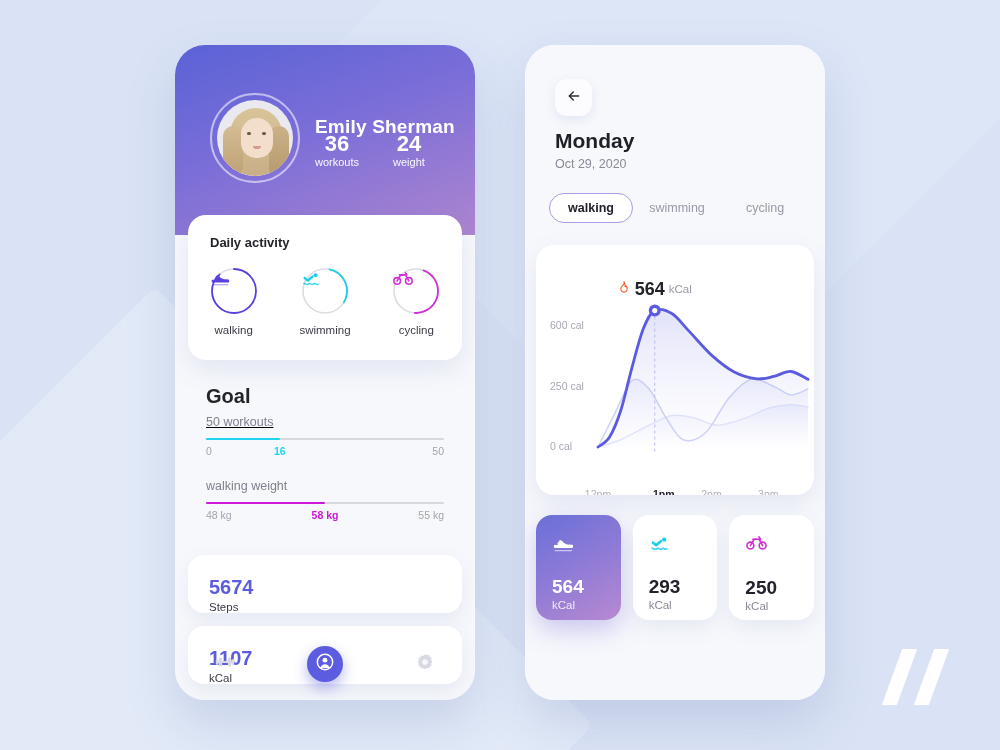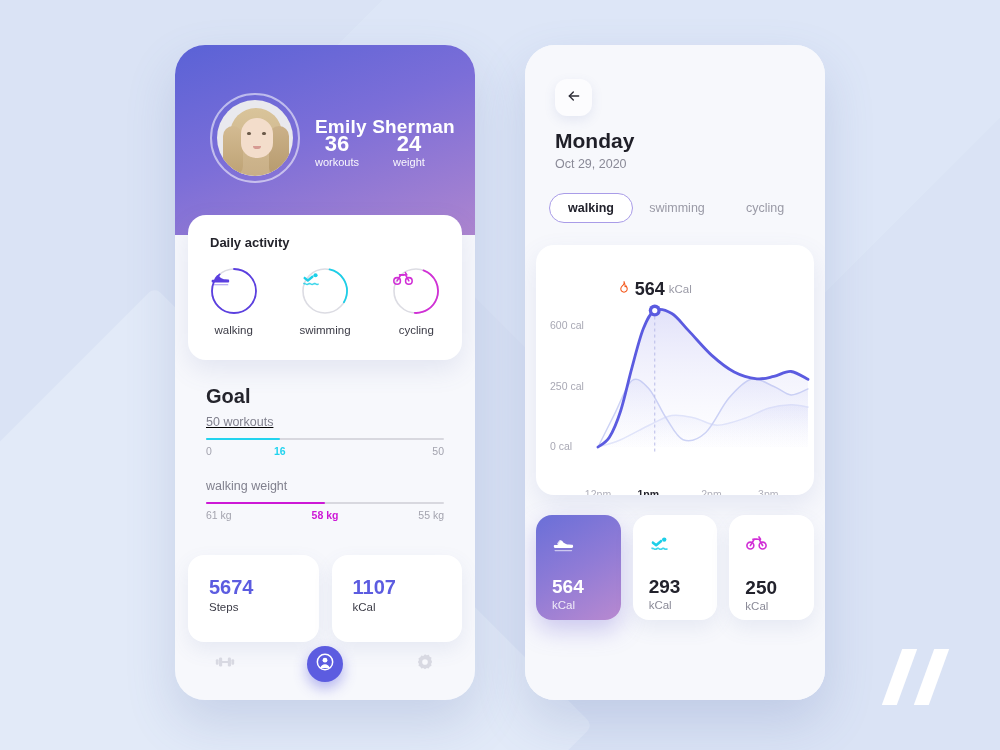--- a/index.html
+++ b/index.html
@@ -92,21 +92,21 @@
   .bar-block.b2 { top:434px; }
   .bar-cap { font-size:12.5px; color:#81818e; margin-bottom:9px; }
   .track { position:relative; height:2px; background:#d8d8df; border-radius:2px; }
   .fill { position:absolute; left:0; top:0; height:2px; border-radius:2px; }
   .ticks { position:relative; height:16px; margin-top:5px; font-size:10.5px; color:#a3a3ae; }
   .ticks .t-left { position:absolute; left:0; top:0; }
   .ticks .t-right { position:absolute; right:0; top:0; }
   .ticks .t-cur { position:absolute; top:0; font-weight:700; transform:translateX(-50%); }
 
   
-  .metrics { position:absolute; left:13px; top:510px; width:274px; display:flex; gap:13px; }
+  .metrics { position:absolute; left:13px; top:510px; width:274px; display:flex; gap:13px;flex-direction:column; }
   .metric {
     flex:1; height:87px; background:#fff; border-radius:16px;
     box-shadow:0 8px 20px rgba(90,110,170,.10); padding:21px 0 0 21px;
   }
   .metric .mv { font-size:20px; font-weight:700; color:#5c5ce0; line-height:1.15; }
   .metric .ml { font-size:11.5px; color:#3b3b46; margin-top:2px; }
 
   
   .navbar { position:absolute; left:0; bottom:0; width:100%; height:73px;
             display:flex; align-items:center; justify-content:space-around; }
@@ -267,21 +267,21 @@
         <span class="t-right">50</span>
       </div>
     </div>
 
     <div class="bar-block b2">
       <div class="bar-cap">walking weight</div>
       <div class="track">
         <div class="fill" id="fill1" style="width: 50%; background: rgb(205, 24, 214);"></div>
       </div>
       <div class="ticks">
-        <span class="t-left">61 kg</span>
+        <span class="t-left">48 kg</span>
         <span class="t-cur" id="cur1" style="left: 50%; color: rgb(205, 24, 214);">58 kg</span>
         <span class="t-right">55 kg</span>
       </div>
     </div>
 
     <div class="metrics">
       <div class="metric">
         <div class="mv">5674</div>
         <div class="ml">Steps</div>
       </div>
@@ -377,21 +377,21 @@
           <line x1="118.75675675675677" y1="65.54838709677419" x2="118.75675675675677" y2="208" stroke="#b9bbe8" stroke-width="1" stroke-dasharray="3 3"></line>
           <circle cx="118.75675675675677" cy="65.54838709677419" r="6" fill="#5b5be0"></circle>
           <circle cx="118.75675675675677" cy="65.54838709677419" r="2.6" fill="#ffffff"></circle>
         </svg>
 
       <div class="ylab" id="yl0" style="left: 14px; top: 74.0323px;">600 cal</div>
       <div class="ylab" id="yl1" style="left: 14px; top: 134.516px;">250 cal</div>
       <div class="ylab" id="yl2" style="left: 14px; top: 195px;">0 cal</div>
 
       <div class="xlab" id="xl0" style="left: 44px; top: 216px; width: 36px; text-align: center;">12pm</div>
-      <div class="xlab active" id="xl1" style="left: 87px; top: 216px; width: 36px; text-align: right;">1pm</div>
+      <div class="xlab active" id="xl1" style="left: 117px; top: 216px; width: 36px; text-align: left;">1pm</div>
       <div class="xlab" id="xl2" style="left: 157.514px; top: 216px; width: 36px; text-align: center;">2pm</div>
       <div class="xlab" id="xl3" style="left: 214.27px; top: 216px; width: 36px; text-align: center;">3pm</div>
     </div>
 
     <div class="acards">
       <div class="acard active">
         <span>
           <svg width="22" height="22" viewBox="0 0 24 24" fill="#ffffff">
             <path d="M2 16.2c0-.6.5-1 1.1-1h3.1l2.4-3.5c.5-.8 1.6-1 2.3-.4l1.5 1.2c1.7 1.4 3.8 2.2 6 2.3l3.4.2c.7 0 1.2.6 1.2 1.3v1c0 .7-.6 1.2-1.3 1.2H3.2c-.7 0-1.2-.5-1.2-1.2v-1.1z"></path>
             <path d="M5.6 13.6l2.2-3.2c.5-.7 1.5-.9 2.2-.4l1.3 1c.6.5.8 1.4.3 2.1l-1.1 1.6H5.6z" opacity=".75"></path>

